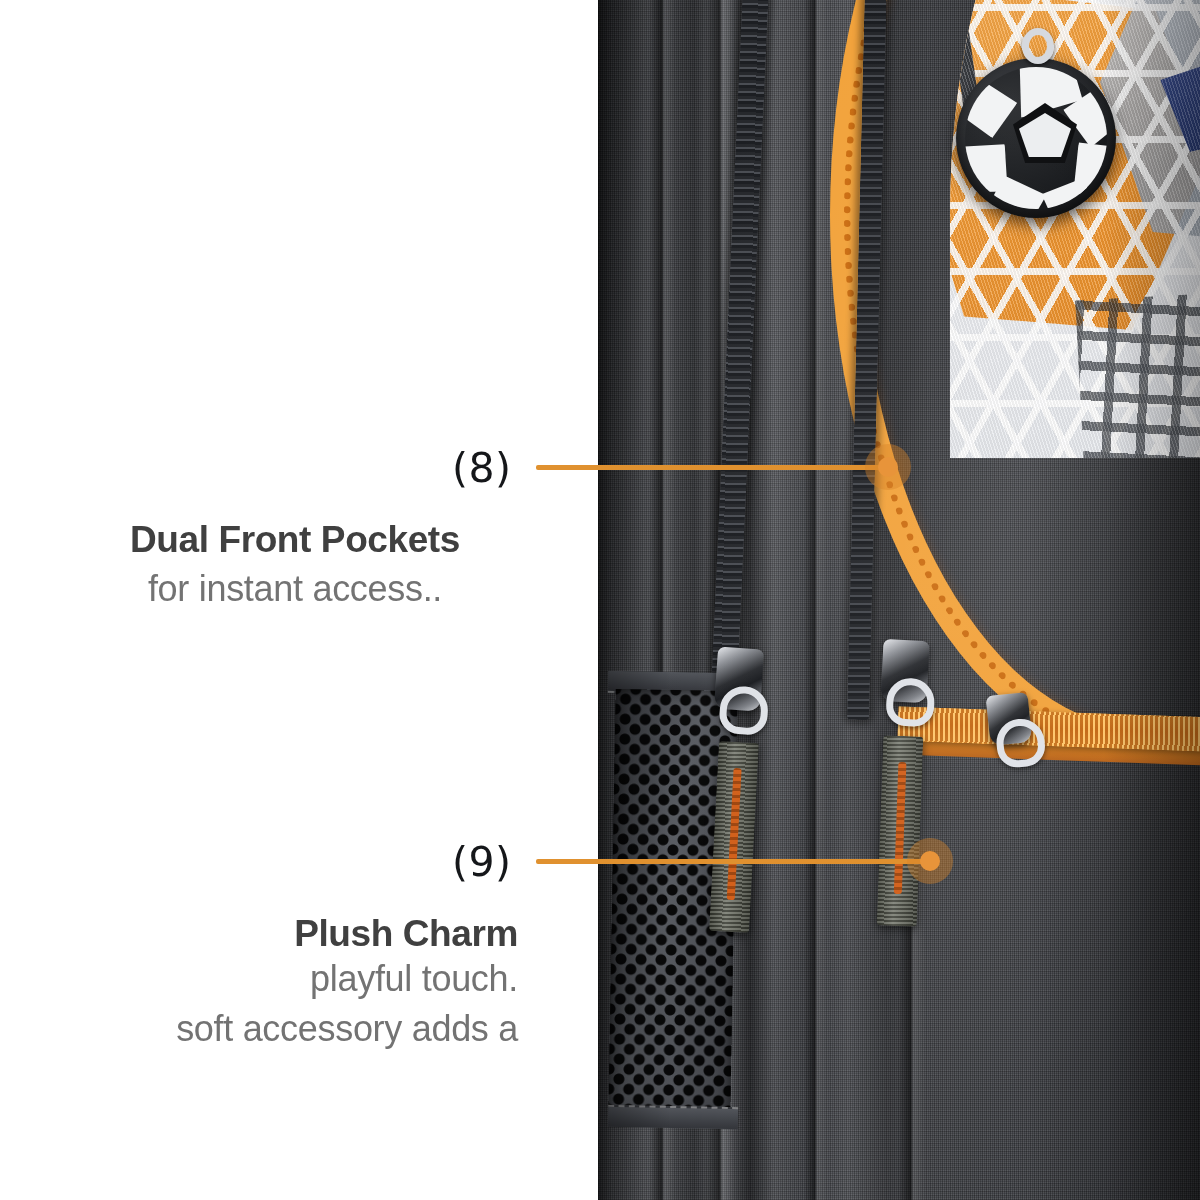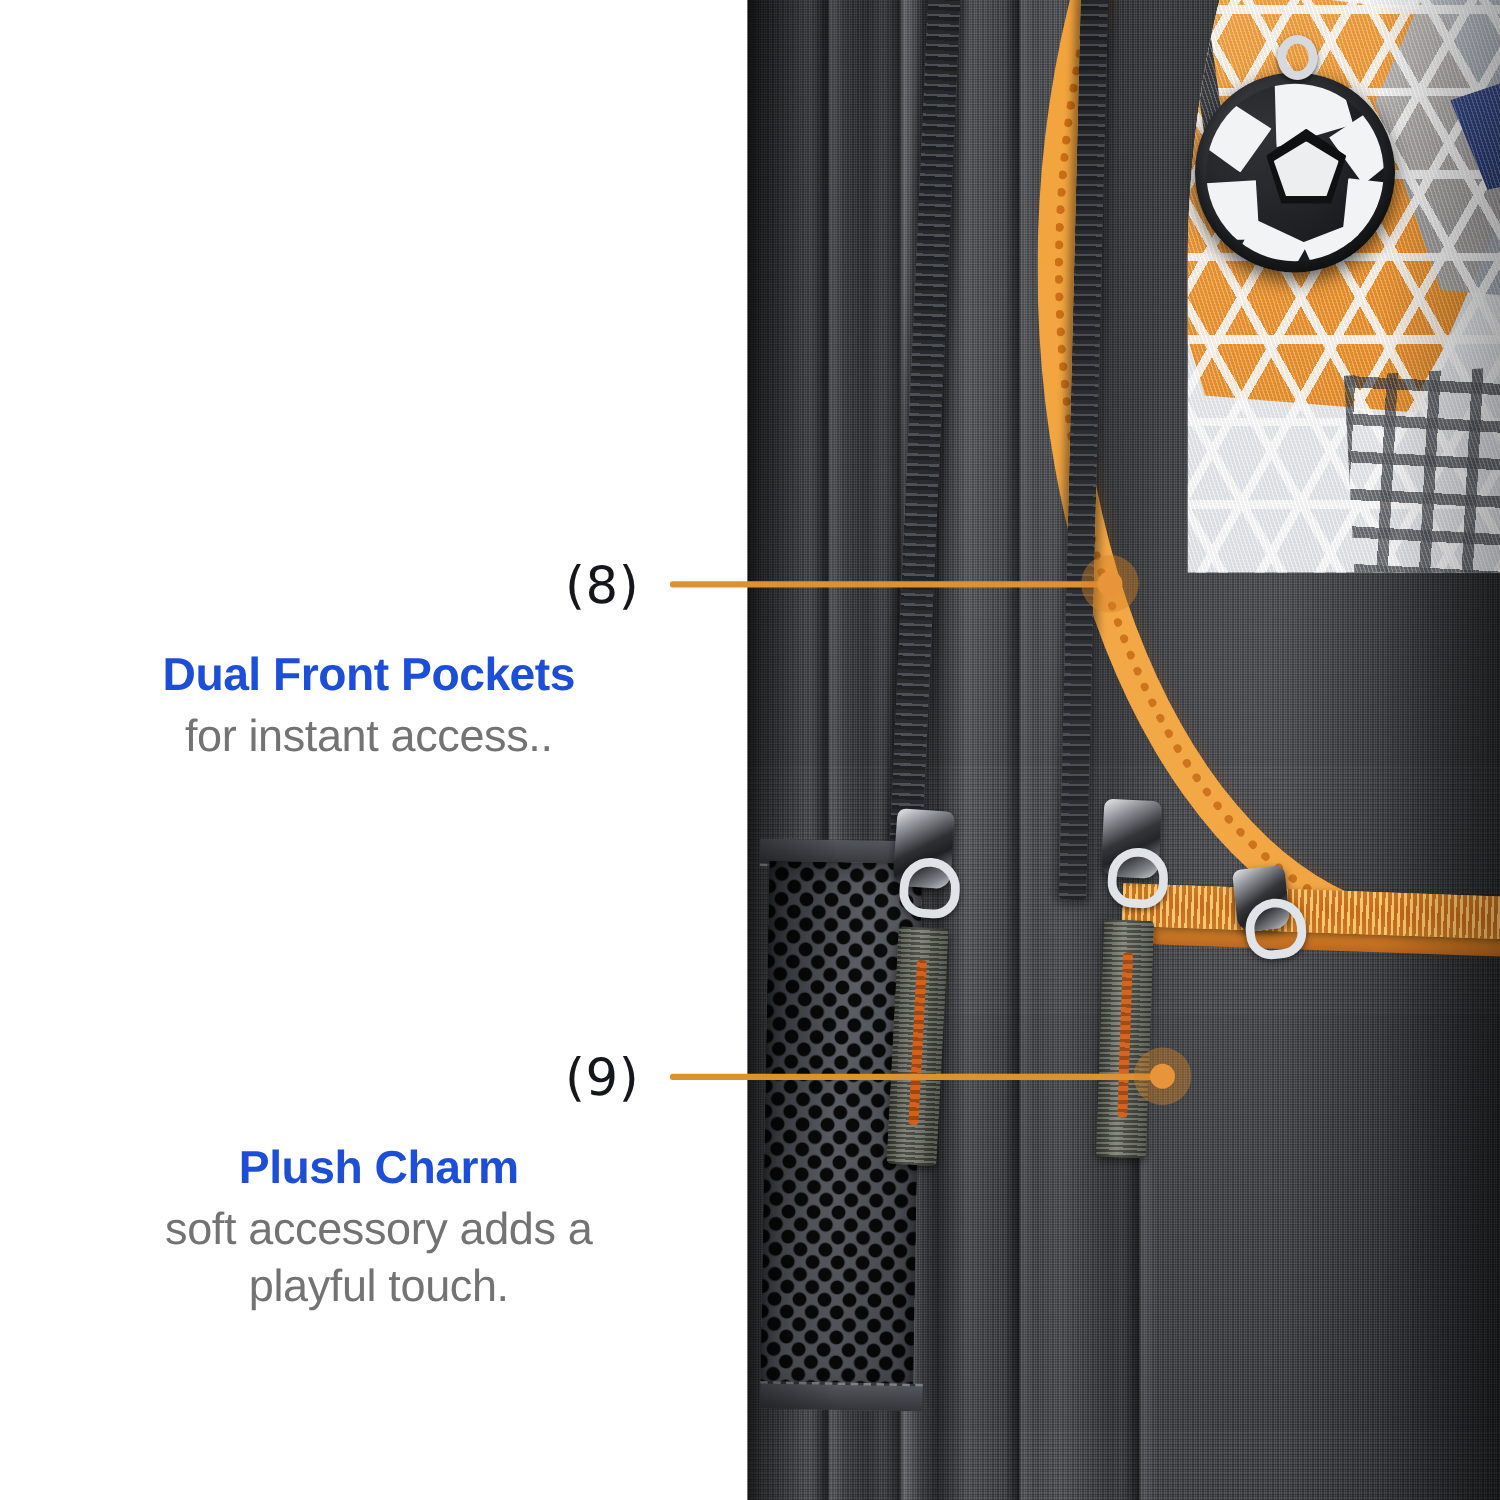--- a/index.html
+++ b/index.html
@@ -252,21 +252,21 @@
   }
   .callout-num {
     position: absolute; font-size: 41px; color: #15171a;
     font-family: "DejaVu Sans", sans-serif; font-weight: 400;
     letter-spacing: .5px;
   }
   .callout-text {
     position: absolute; text-align: center;
   }
   .ct-title {
-    font-size: 37px; font-weight: 700; color: #1d4ed8;
+    font-size: 37px; font-weight: 700; color: #404040;
     letter-spacing: -.4px; line-height: 1.18;
   }
   .ct-sub {
     font-size: 36px; font-weight: 400; color: #737373;
     letter-spacing: -.3px; line-height: 1.30; margin-top: 4px;
   }
 </style>
 </head>
 <body>
 
@@ -343,19 +343,19 @@
 
   <div class="callout-text" style="left:60px; top:518px; width:470px;">
     <div class="ct-title">Dual Front Pockets</div>
     <div class="ct-sub">for instant access..</div>
   </div>
 
   <div class="callout-line" style="left:536px; top:859px; width:398px;"></div>
   <div class="callout-dot" style="left:920px; top:851px;"></div>
   <div class="callout-num" style="left:452px; top:838px;">(9)</div>
 
-  <div class="callout-text" style="left:68px; top:912px; width:470px;">
+  <div class="callout-text" style="left:48px; top:912px; width:470px;text-align:right;">
     <div class="ct-title">Plush Charm</div>
+    <div class="ct-sub" style="margin-top:0;">playful touch.</div>
     <div class="ct-sub">soft accessory adds a</div>
-    <div class="ct-sub" style="margin-top:0;">playful touch.</div>
   </div>
 
 </div>
 
 </body></html>

